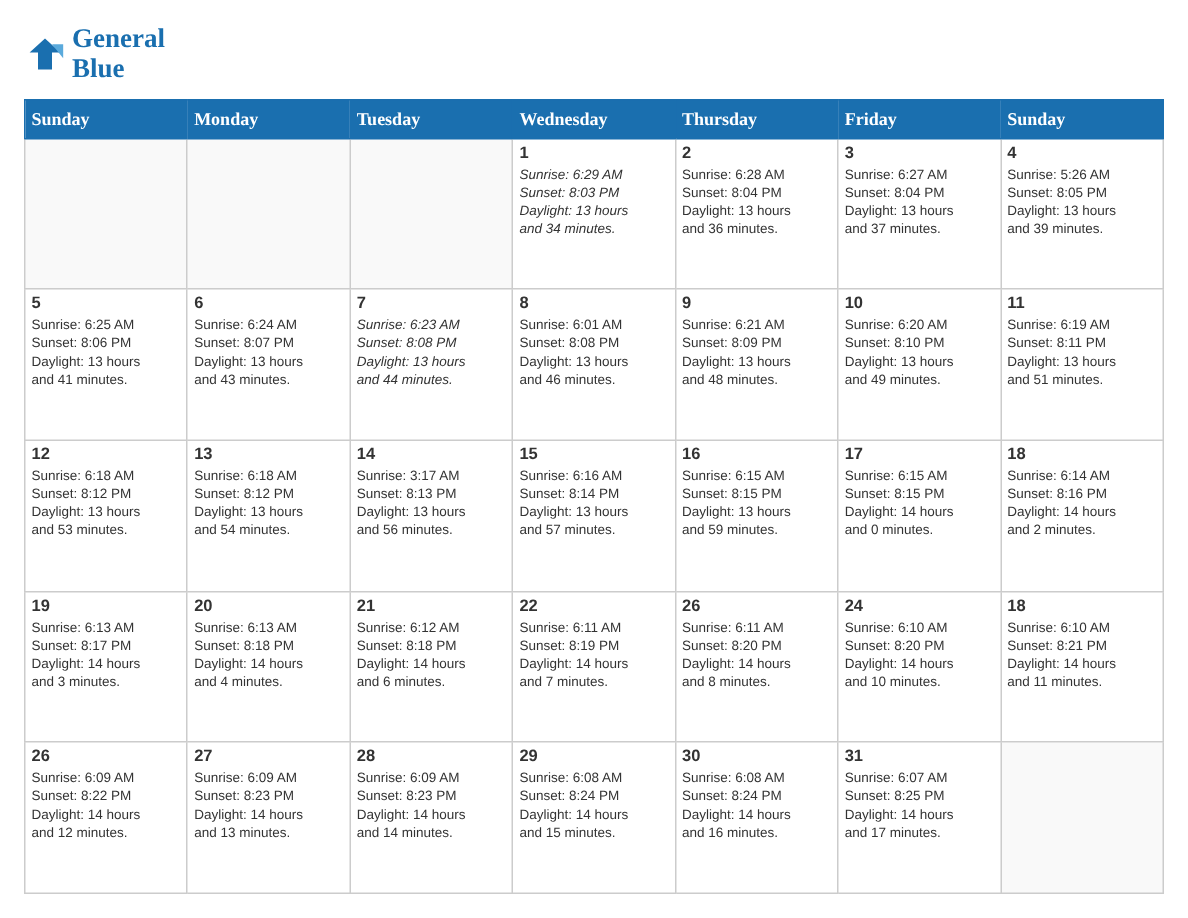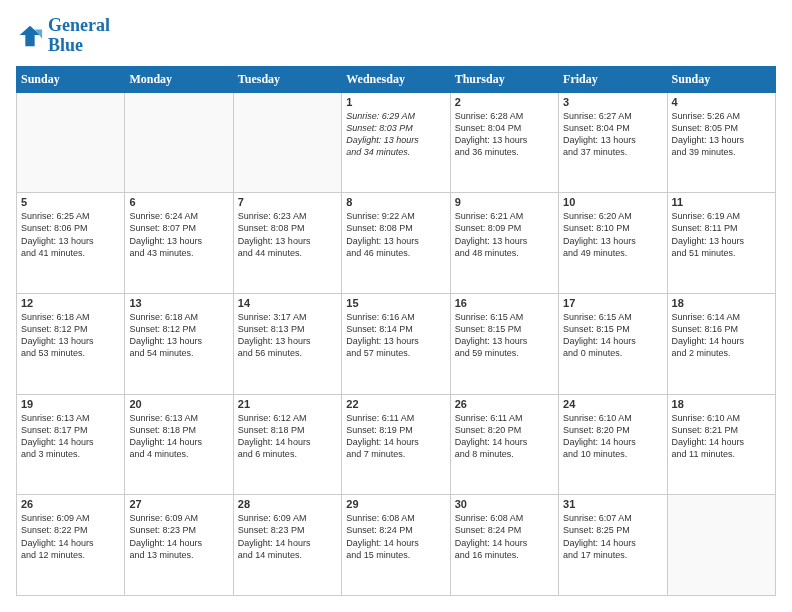--- a/index.html
+++ b/index.html
@@ -169,28 +169,28 @@
           </td>
           <td>
             <span class="day-number">6</span>
             <div class="day-info" style="white-space: pre-line;">Sunrise: 6:24 AM
 Sunset: 8:07 PM
 Daylight: 13 hours
 and 43 minutes.</div>
           </td>
           <td>
             <span class="day-number">7</span>
-            <div class="day-info" style="white-space: pre-line;">Sunrise: 6:23 AM
+            <div class="day-info" style="white-space: pre-line; font-style: italic;">Sunrise: 6:23 AM
 Sunset: 8:08 PM
 Daylight: 13 hours
 and 44 minutes.</div>
           </td>
           <td>
             <span class="day-number">8</span>
-            <div class="day-info" style="white-space: pre-line;">Sunrise: 9:22 AM
+            <div class="day-info" style="white-space: pre-line;">Sunrise: 6:01 AM
 Sunset: 8:08 PM
 Daylight: 13 hours
 and 46 minutes.</div>
           </td>
           <td>
             <span class="day-number">9</span>
             <div class="day-info" style="white-space: pre-line;">Sunrise: 6:21 AM
 Sunset: 8:09 PM
 Daylight: 13 hours
 and 48 minutes.</div>

